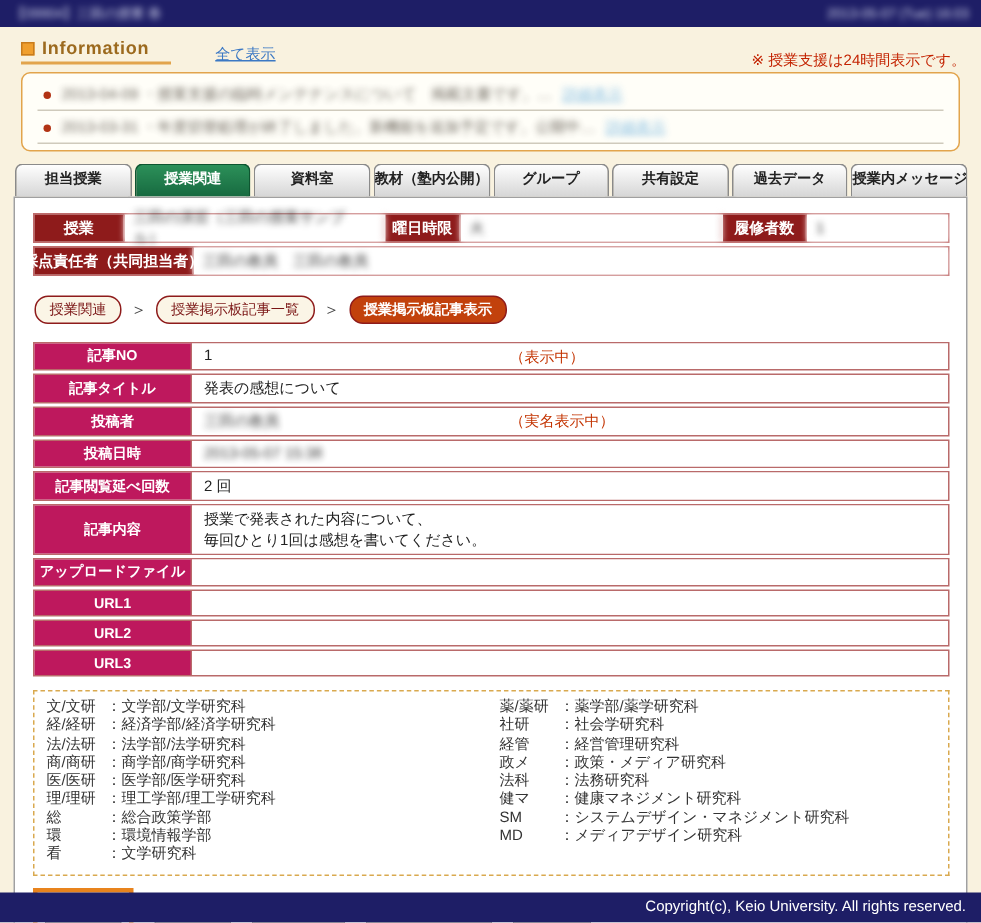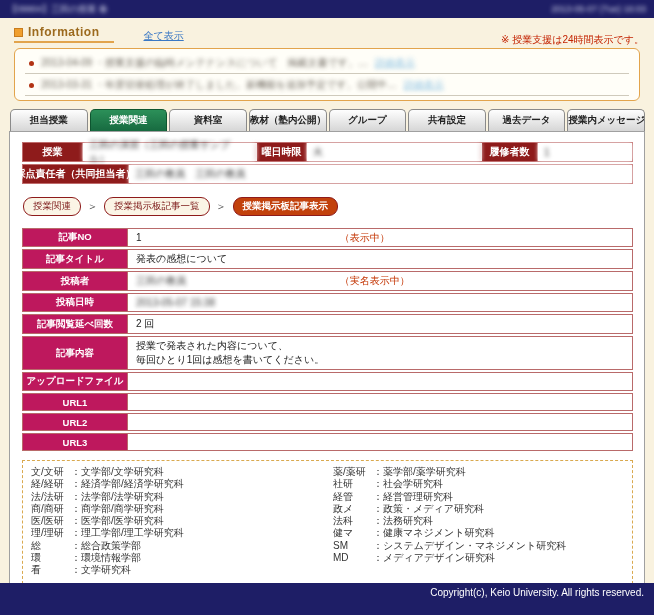--- a/index.html
+++ b/index.html
@@ -103,21 +103,21 @@
   .hl-box { border:3px solid #e8831d; padding:3px 5px; display:inline-flex; }
   .btn {
     background:linear-gradient(#ababab,#6b6b6b 45%,#565656);
     border:1px solid #3f3f3f; border-radius:3px; box-shadow:inset 0 1px 0 #d8d8d8;
     color:#fff; font-size:10px; font-weight:bold; padding:3px 8px 4px 8px;
     white-space:nowrap; cursor:pointer; letter-spacing:1px;
   }
 
   
   .footer {
-    position:absolute; bottom:0; left:0; width:100%; height:32px;
+    position:absolute; bottom:0; left:0; width:100%; height:20px;
     background:#1e1e66; color:#fff; font-size:10px; line-height:20px;
     text-align:right; padding-right:10px;
   }
 </style>
 </head>
 <body>
 
 <div class="topbar">
   <span class="blur">【09904】三田の授業 春</span>
   <span class="blur">2013-05-07 (Tue) 16:03</span>

